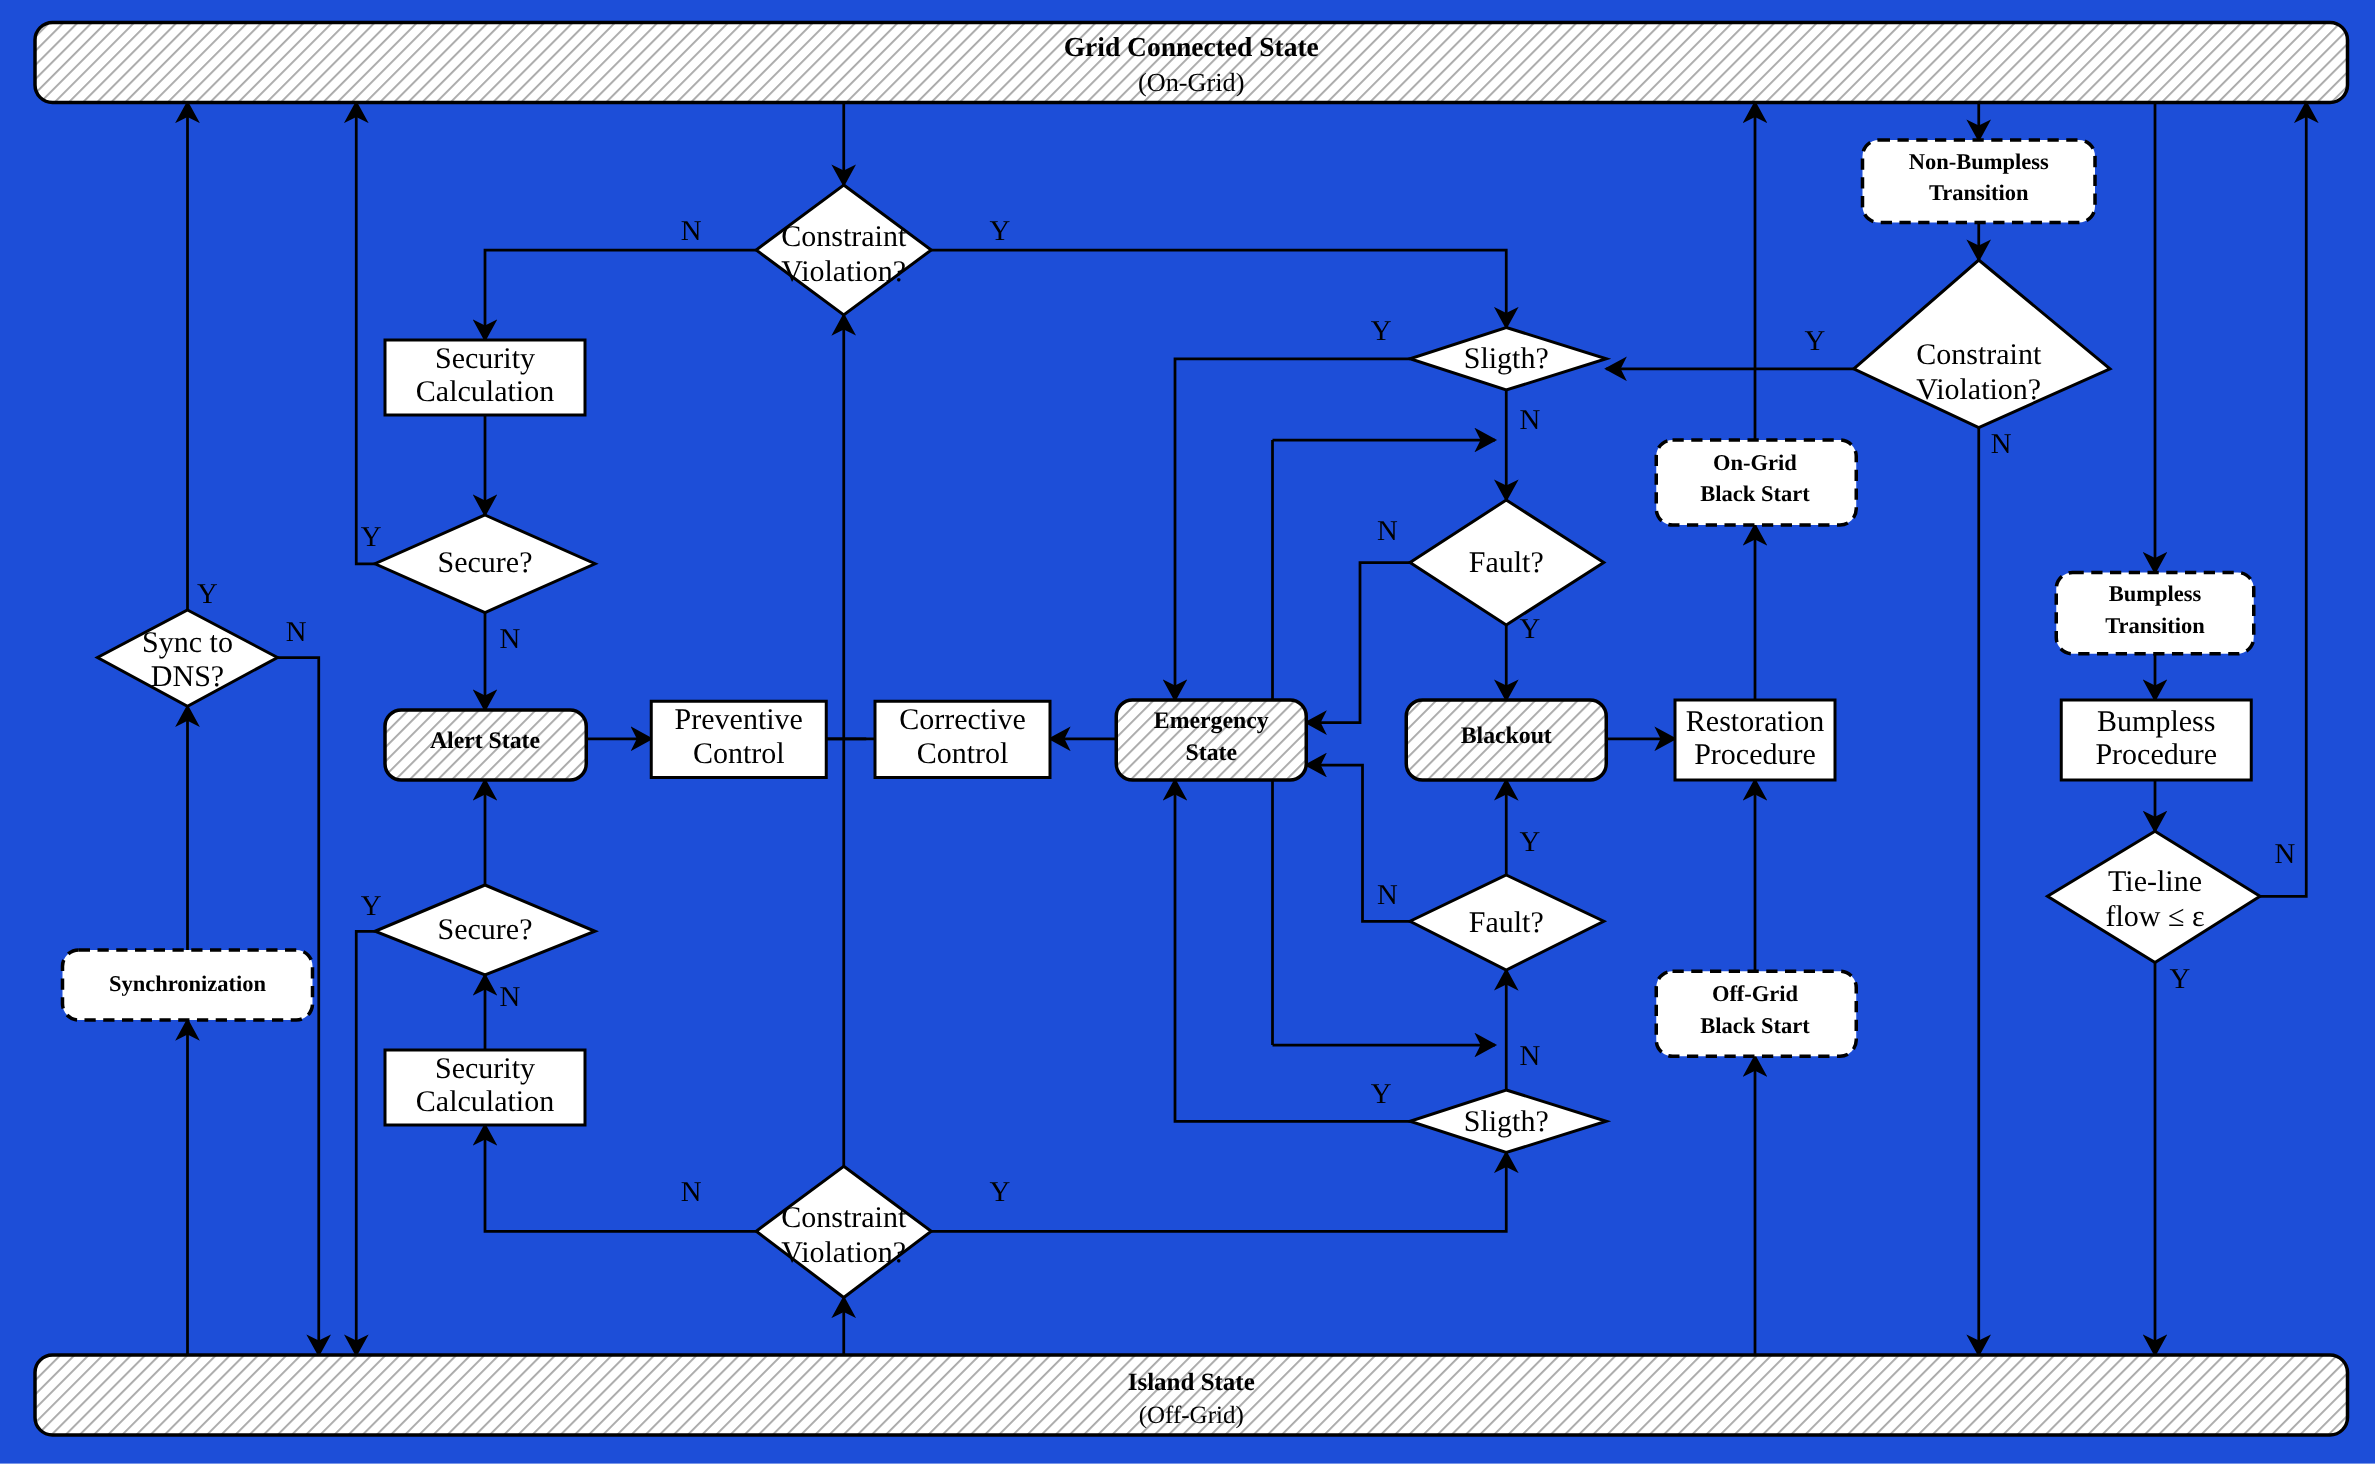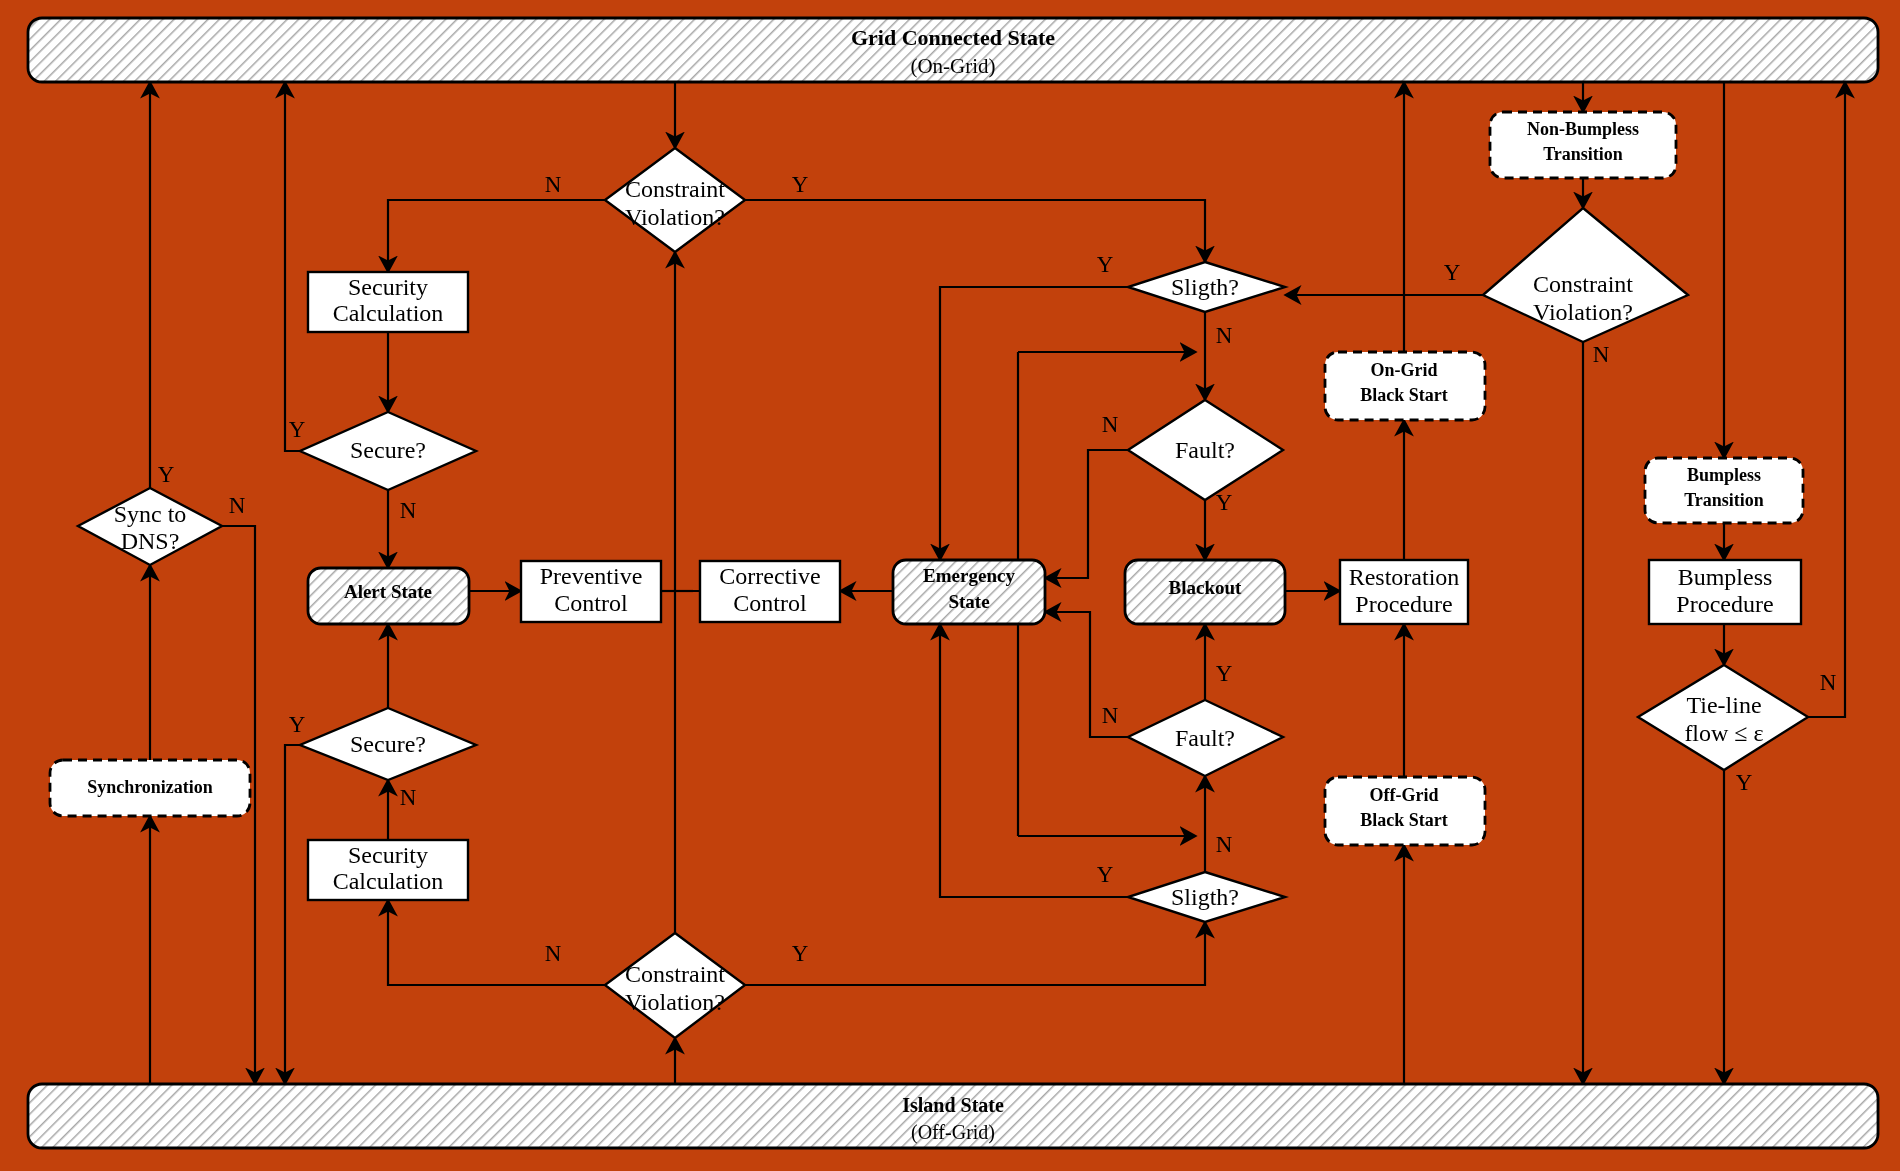--- a/index.html
+++ b/index.html
@@ -1,17 +1,17 @@
 <!DOCTYPE html>
 <html><head>
 <meta charset="utf-8">
 <style>
   html,body{margin:0;padding:0;background:#ffffff;}
   body{font-family:"Liberation Serif", serif;}
-  #stage{position:relative;width:1900px;height:1171px;background:#c2410c;overflow:hidden;}
+  #stage{position:relative;width:1900px;height:1171px;background:#1d4ed8;overflow:hidden;}
   svg#diagram{position:absolute;left:0;top:0;width:1900px;height:1171px;}
   .nodeText{font-family:"Liberation Serif", serif;fill:#000;text-anchor:middle;dominant-baseline:middle;}
   .lbl{font-size:24px;}
   .sc{font-family:"Liberation Serif", serif;fill:#000;text-anchor:middle;font-weight:bold;}
   .edgelbl{font-family:"Liberation Serif", serif;font-size:23px;fill:#000;text-anchor:middle;}
   .shape{fill:#ffffff;stroke:#000000;stroke-width:2.4;}
   .shape-hatch{fill:url(#hatch);stroke:#000000;stroke-width:2.8;}
   .dashed{fill:#ffffff;stroke:#000000;stroke-width:2.8;stroke-dasharray:9 6;}
   .edge{stroke:#000000;stroke-width:2.2;fill:none;}
 </style>

